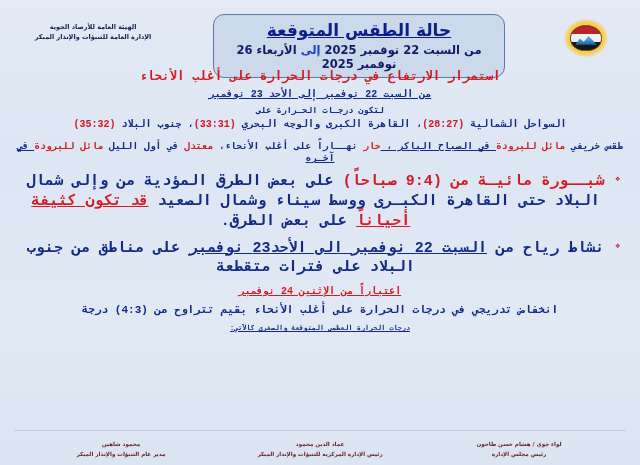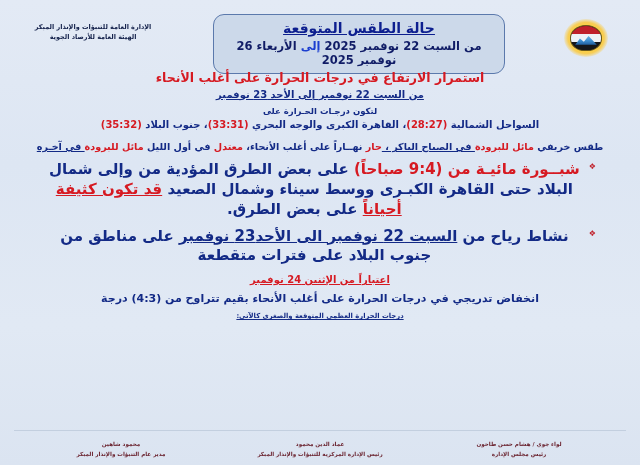--- a/index.html
+++ b/index.html
@@ -47,21 +47,21 @@
     width: 292px;
     border: 1.4px solid #5b79ac;
     border-radius: 11px;
     background: #ccd9ea;
     padding: 5px 6px 6px 6px;
     box-sizing: border-box;
     text-align: center;
   }
   .title-main {
     color: #0d1f8f;
-    font-size: 14px;
+    font-size: 17px;
     font-weight: bold;
     text-decoration: underline;
     letter-spacing: 0px;
   }
   .title-sub {
     margin-top: 3px;
     color: #101c66;
     font-size: 11.5px;
     font-weight: bold;
   }
@@ -100,21 +100,22 @@
   .logo .band-black { position:absolute; left:0; top:67%;  width:100%; height:33%; background:#15171a; }
   .logo .mtn {
     position:absolute; left:14%; top:34%; width:72%; height:44%;
     background: linear-gradient(180deg,#7fc3ea 0%, #3f8fd0 60%, #1f5c9b 100%);
     clip-path: polygon(0% 100%, 22% 42%, 40% 72%, 62% 18%, 100% 100%);
   }
 
   
   .body-text {
     position: relative;
-    padding: 0 26px;
+    padding: 0 2px;
+    font-family: Liberation Mono, monospace;
   }
   .line { text-align: center; line-height: 1.25; }
   .red   { color: #d61a22; }
   .u     { text-decoration: underline; }
 
   .headline1 {
     font-size: 12.5px;
     font-weight: bold;
     color: #d61a22;
     margin-top: 2px;
@@ -301,22 +302,22 @@
         </div>
       </div>
     </div>
 
     <div class="title-box">
       <div class="title-main">حالة الطقس المتوقعة</div>
       <div class="title-sub"><span>من السبت 22 نوفمبر 2025 </span><span class="lnk">إلى</span><span> الأربعاء 26 نوفمبر 2025</span></div>
     </div>
 
     <div class="org-block">
+      <div>الهيئة العامة للأرصاد الجوية</div>
       <div>الإدارة العامة للتنبؤات والإنذار المبكر</div>
-      <div>الهيئة العامة للأرصاد الجوية</div>
     </div>
   </div>
 
   <div class="body-text">
 
     <div class="line headline1">استمرار الارتفاع في درجات الحرارة على أغلب الأنحاء</div>
     <div class="line headline2">من السبت 22 نوفمبر إلى الأحد 23 نوفمبر</div>
     <div class="line lead">لتكون درجـات الحـرارة على</div>
 
     <div class="line temps"><span>السواحل الشمالية </span><span class="red">(28:27)</span><span>، القاهرة الكبرى والوجه البحري </span><span class="red">(33:31)</span><span>، جنوب البلاد </span><span class="red">(35:32)</span></div>

